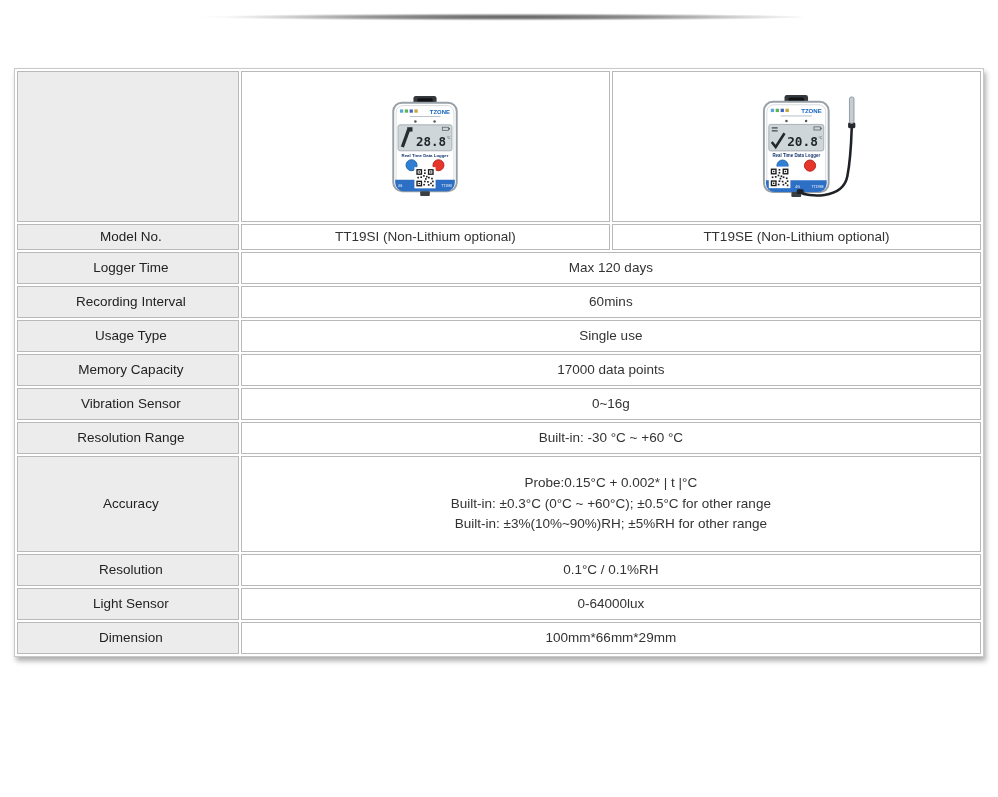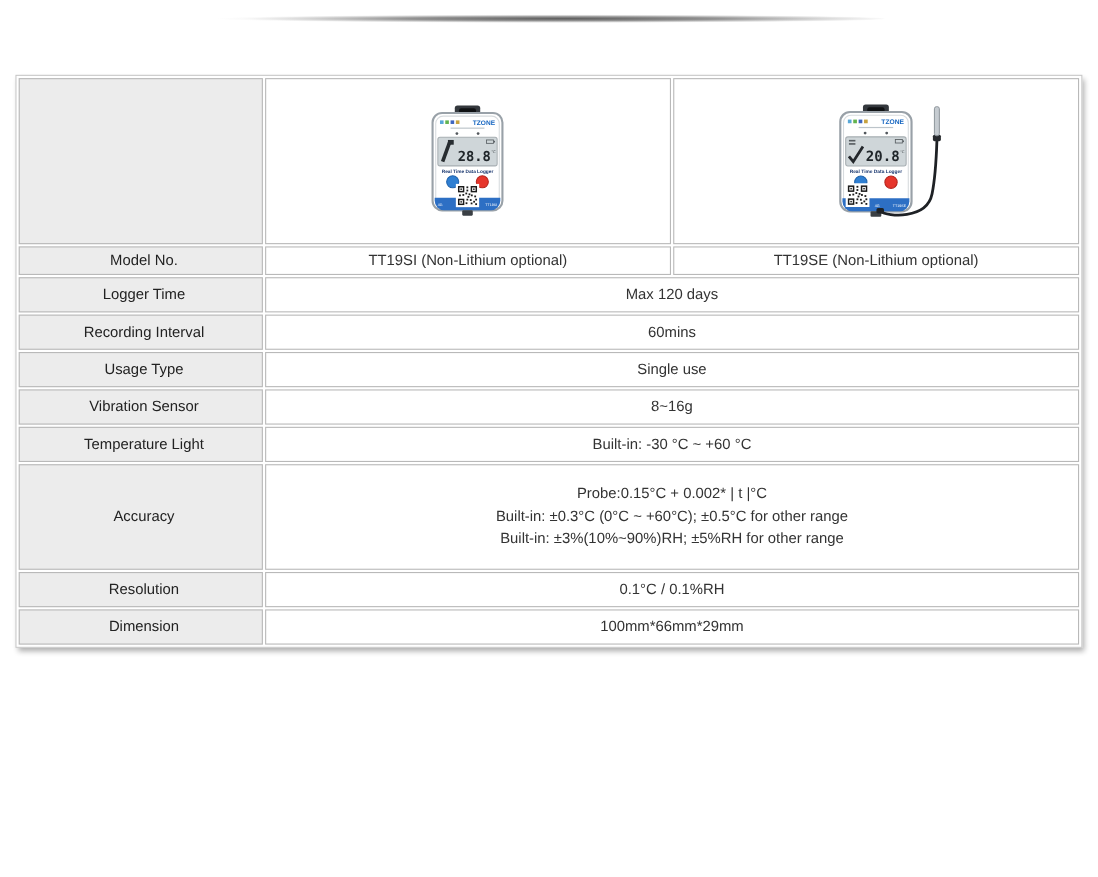--- a/index.html
+++ b/index.html
@@ -184,37 +184,45 @@
     </tr>
     <tr>
       <td class="label">Recording Interval</td>
       <td colspan="2">60mins</td>
     </tr>
     <tr>
       <td class="label">Usage Type</td>
       <td colspan="2">Single use</td>
     </tr>
     <tr>
+      <td class="label">Memory Capacity</td>
+      <td colspan="2">17000 data points</td>
+    </tr>
+    <tr>
       <td class="label">Vibration Sensor</td>
-      <td colspan="2">8~16g</td>
-    </tr>
-    <tr>
-      <td class="label">Temperature Light</td>
+      <td colspan="2">0~16g</td>
+    </tr>
+    <tr>
+      <td class="label">Resolution Range</td>
       <td colspan="2">Built-in: -30 °C ~ +60 °C</td>
     </tr>
     <tr>
       <td class="label">Accuracy</td>
       <td colspan="2" style="height:96px">Probe:0.15°C + 0.002* | t |°C
 Built-in: ±0.3°C (0°C ~ +60°C); ±0.5°C for other range
 Built-in: ±3%(10%~90%)RH; ±5%RH for other range</td>
     </tr>
     <tr>
       <td class="label">Resolution</td>
       <td colspan="2">0.1°C / 0.1%RH</td>
     </tr>
     <tr>
+      <td class="label">Light Sensor</td>
+      <td colspan="2">0-64000lux</td>
+    </tr>
+    <tr>
       <td class="label">Dimension</td>
       <td colspan="2">100mm*66mm*29mm</td>
     </tr>
   </tbody>
     </table>
 
 </div>
 
 </body></html>

